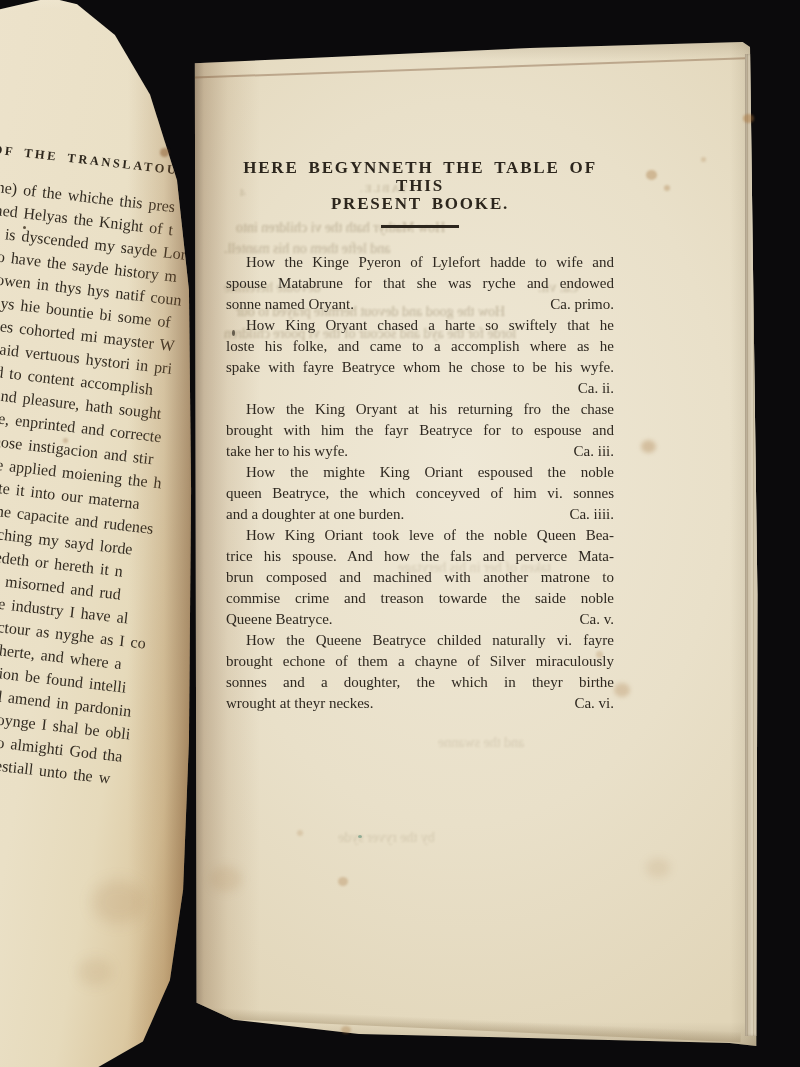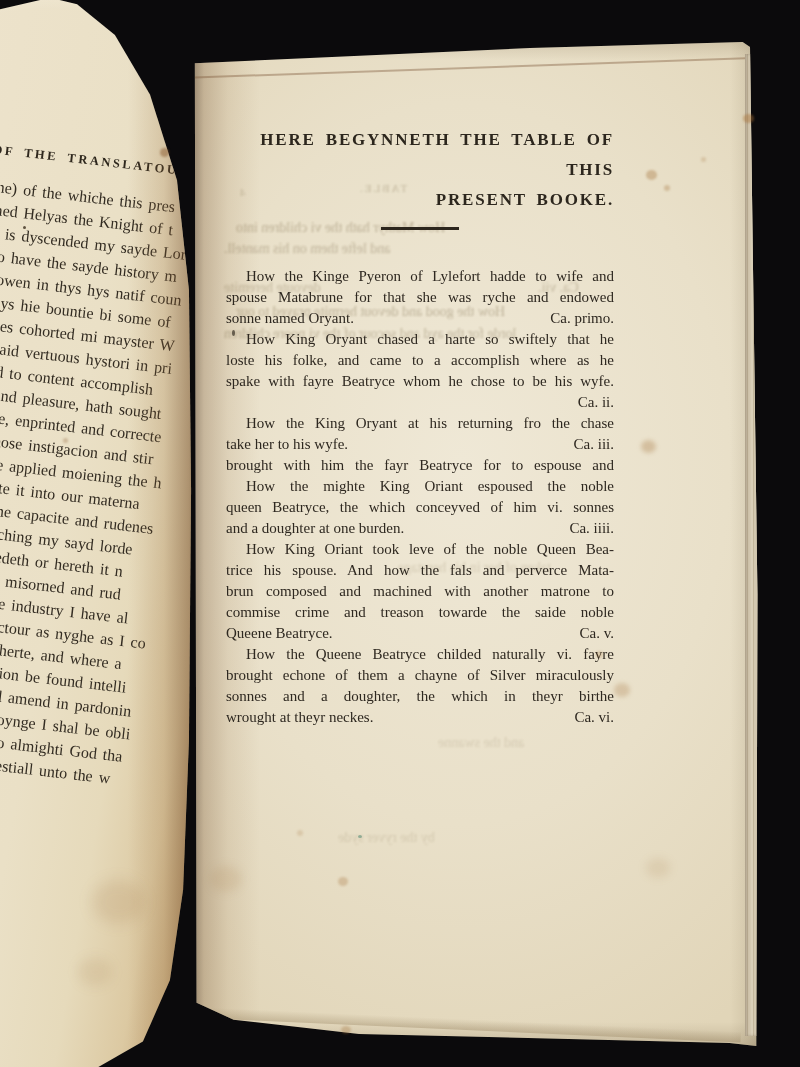--- a/index.html
+++ b/index.html
@@ -39,24 +39,24 @@
     background:repeating-linear-gradient(to right,#d9cfb8 0 2px,#c2b69b 2px 3px,#d3c8b0 3px 6px);
     box-shadow:inset 2px 0 3px rgba(90,70,45,.35);}
   .tail-edge{position:absolute;left:2%;width:95%;height:11px;bottom:30px;
     background:linear-gradient(to bottom,rgba(150,130,95,0),rgba(150,130,95,.38));
     transform:rotate(2.6deg);transform-origin:0 100%;}
   
   .ghost{position:absolute;transform:scaleX(-1);color:rgba(105,88,52,.38);
     filter:blur(1.3px);font-size:14px;white-space:nowrap;}
   
   .toc{position:absolute;left:38px;top:0;width:388px;color:#2e2820;}
-  .heading{margin-top:85px;text-align:right;font-size:17px;font-weight:bold;
-    letter-spacing:1.8px;word-spacing:4px;line-height:30px;color:#2c261d;}
+  .heading{margin-top:119px;text-align:center;font-size:17px;font-weight:bold;
+    letter-spacing:1.8px;word-spacing:4px;line-height:18px;color:#2c261d;}
   .rule{width:78px;height:3px;background:#2c261d;margin:12px auto 0 auto;}
-  .paras{margin-top:36px;}
+  .paras{margin-top:24px;}
   .line{font-size:15px;line-height:21px;height:21px;text-align:justify;
     text-align-last:justify;overflow:hidden;}
   .line.indent{text-indent:20px;}
   .line.last{display:flex;justify-content:space-between;text-align:left;
     text-align-last:left;}
   .line.last .frag{white-space:nowrap;}
   .line.last .ref{white-space:nowrap;}
   
   .spot{position:absolute;border-radius:50%;}
 </style>
@@ -139,25 +139,25 @@
           <div class="line">loste his folke, and came to a accomplish where as he</div>
           <div class="line">spake with fayre Beatryce whom he chose to be his wyfe.</div>
           <div class="line last">
             <span class="frag"></span>
             <span class="ref">Ca. ii.</span>
           </div>
         </div>
 
         <div>
           <div class="line indent">How the King Oryant at his returning fro the chase</div>
+          <div class="line">brought with him the fayr Beatryce for to espouse and</div>
           <div class="line last">
             <span class="frag">take her to his wyfe.</span>
             <span class="ref">Ca. iii.</span>
           </div>
-          <div class="line">brought with him the fayr Beatryce for to espouse and</div>
         </div>
 
         <div>
           <div class="line indent">How the mighte King Oriant espoused the noble</div>
           <div class="line">queen Beatryce, the which conceyved of him vi. sonnes</div>
           <div class="line last">
             <span class="frag">and a doughter at one burden.</span>
             <span class="ref">Ca. iiii.</span>
           </div>
         </div>

